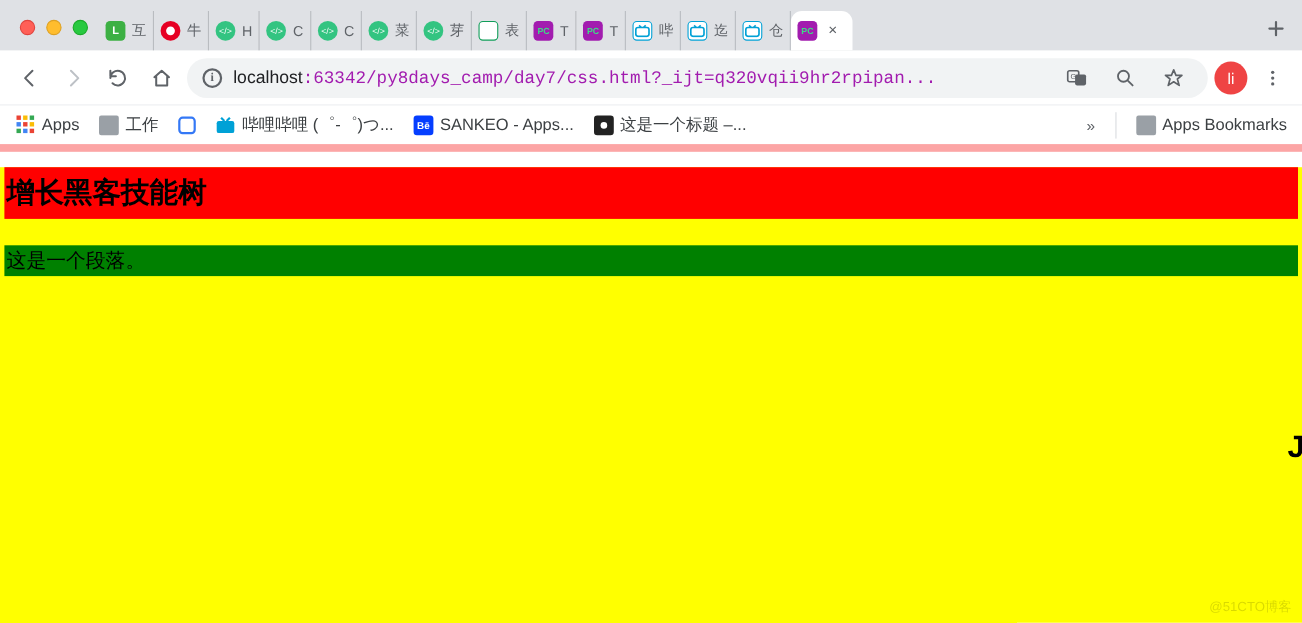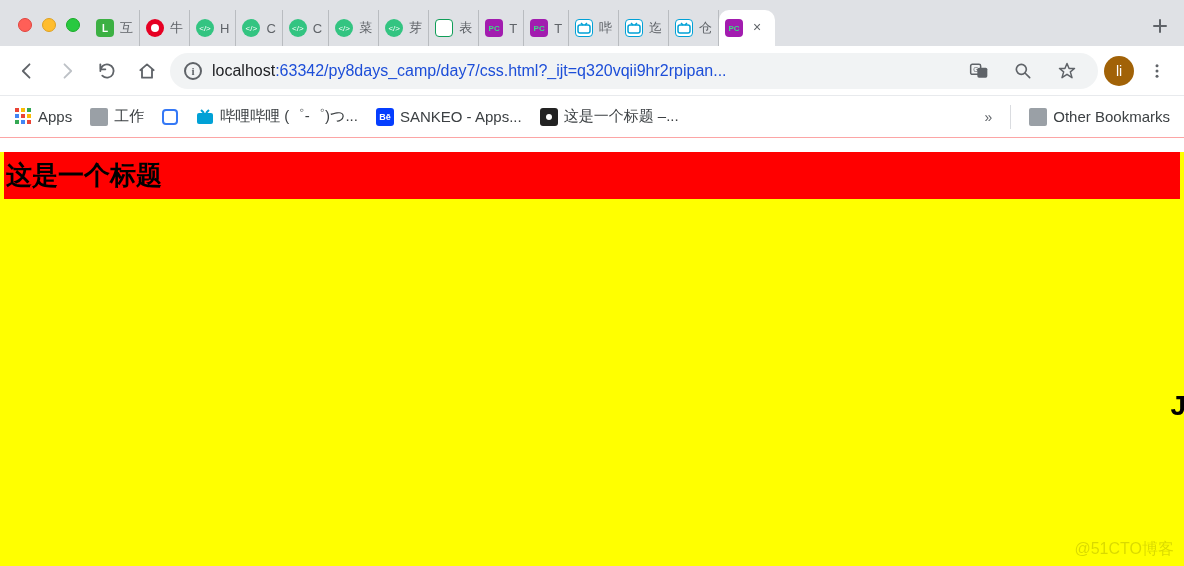--- a/index.html
+++ b/index.html
@@ -28,45 +28,45 @@
   .newtab { width: 32px; height: 32px; display: flex; align-items: center; justify-content: center; font-size: 20px; color: #5f6368; margin-left: 6px; margin-bottom: 4px; }
 
   
   .toolbar { height: 50px; background: #fff; display: flex; align-items: center; padding: 0 10px; gap: 6px; border-bottom: 1px solid #e8eaed; }
   .nav-btn { width: 34px; height: 34px; display: flex; align-items: center; justify-content: center; color: #5f6368; font-size: 20px; border-radius: 50%; }
   .nav-btn.disabled { color: #bdc1c6; }
   .omnibox { flex: 1; height: 36px; background: #f1f3f4; border-radius: 18px; display: flex; align-items: center; padding: 0 14px; gap: 10px; font-size: 16px; color: #202124; }
   .omnibox .info { width: 18px; height: 18px; border: 2px solid #5f6368; border-radius: 50%; display: flex; align-items: center; justify-content: center; font-size: 11px; color: #5f6368; font-family: serif; font-weight: bold; }
   .omnibox .url { flex: 1; white-space: nowrap; overflow: hidden; text-overflow: ellipsis; }
   .omnibox .url .host { color: #202124; }
-  .omnibox .url .path { color: #1d4ed8; }
+  .omnibox .url .path { color: #a21caf; font-family: Liberation Mono, monospace; }
   .tool-icon { width: 34px; height: 34px; display: flex; align-items: center; justify-content: center; color: #5f6368; font-size: 18px; }
-  .avatar { width: 30px; height: 30px; border-radius: 50%; background: #a16207; color: #fff; display: flex; align-items: center; justify-content: center; font-size: 14px; }
-
-  
-  .bookmarks { height: 42px; background: #fff; display: flex; align-items: center; padding: 0 14px; gap: 18px; font-size: 15px; color: #3c4043; border-bottom: 1px solid #fca5a5; }
+  .avatar { width: 30px; height: 30px; border-radius: 50%; background: #ef4444; color: #fff; display: flex; align-items: center; justify-content: center; font-size: 14px; }
+
+  
+  .bookmarks { height: 42px; background: #fff; display: flex; align-items: center; padding: 0 14px; gap: 18px; font-size: 15px; color: #3c4043; border-bottom: 7px solid #fca5a5; }
   .bm { display: flex; align-items: center; gap: 6px; white-space: nowrap; }
   .bm .bicon { width: 18px; height: 18px; display: flex; align-items: center; justify-content: center; }
   .bicon.apps-grid { display: grid; grid-template-columns: repeat(3,4px); grid-template-rows: repeat(3,4px); gap: 2px; }
   .bicon.apps-grid span { width:4px; height:4px; }
   .bicon.folder { background: #9aa0a6; border-radius: 2px; }
   .bicon.near { border: 2px solid #3478f6; border-radius: 4px; width:16px; height:16px; }
   .bicon.bili2 { color:#00a1d6; font-size:16px; }
   .bicon.be { background:#053eff; color:#fff; font-size:9px; font-weight:bold; border-radius:3px; }
   .bicon.cube { background:#222; border-radius:3px; }
   .bookmarks .spacer { flex: 1; }
   .chev { font-size: 14px; color: #5f6368; }
   .divider { width: 1px; height: 24px; background: #dadce0; }
 
   
   .page { background: yellow; height: calc(566px - 46px - 50px - 42px); padding: 0; }
   .page h1 { background: red; font-family: "SimSun","Songti SC",serif; font-weight: bold; font-size: 26px; padding: 6px 2px; margin: 14px 4px 0 4px; }
   .page p { background: green; font-family: "SimSun","Songti SC",serif; font-size: 18px; padding: 2px 2px; margin: 24px 4px 0 4px; }
 
-  .watermark { position: absolute; right: 10px; bottom: 6px; font-size: 16px; color: rgba(0,0,0,0.15); }
+  .watermark { position: absolute; right: 10px; bottom: 6px; font-size: 12px; color: rgba(0,0,0,0.15); }
   .side-letter { position: absolute; right: -2px; top: 390px; font-size: 28px; font-weight: bold; color: #000; }
 
   svg { display: block; }
 </style>
 </head>
 <body>
 
 <div class="titlebar">
   <div class="traffic">
     <div class="dot red"></div>
@@ -266,22 +266,23 @@
             <circle cx="7" cy="7" r="3" fill="#fff"></circle>
           </svg>
         </div>
         <span>这是一个标题 –...</span>
       </div></div>
   <div class="spacer"></div>
   <div class="chev">»</div>
   <div class="divider"></div>
   <div class="bm">
     <div class="bicon folder"></div>
-    <span>Other Bookmarks</span>
+    <span>Apps Bookmarks</span>
   </div>
 </div>
 
 <div class="page">
-  <h1>这是一个标题</h1>
+  <h1>增长黑客技能树</h1>
+  <p>这是一个段落。</p>
 </div>
 
 <div class="side-letter">J</div>
 <div class="watermark">@51CTO博客</div>
 
 </body></html>

